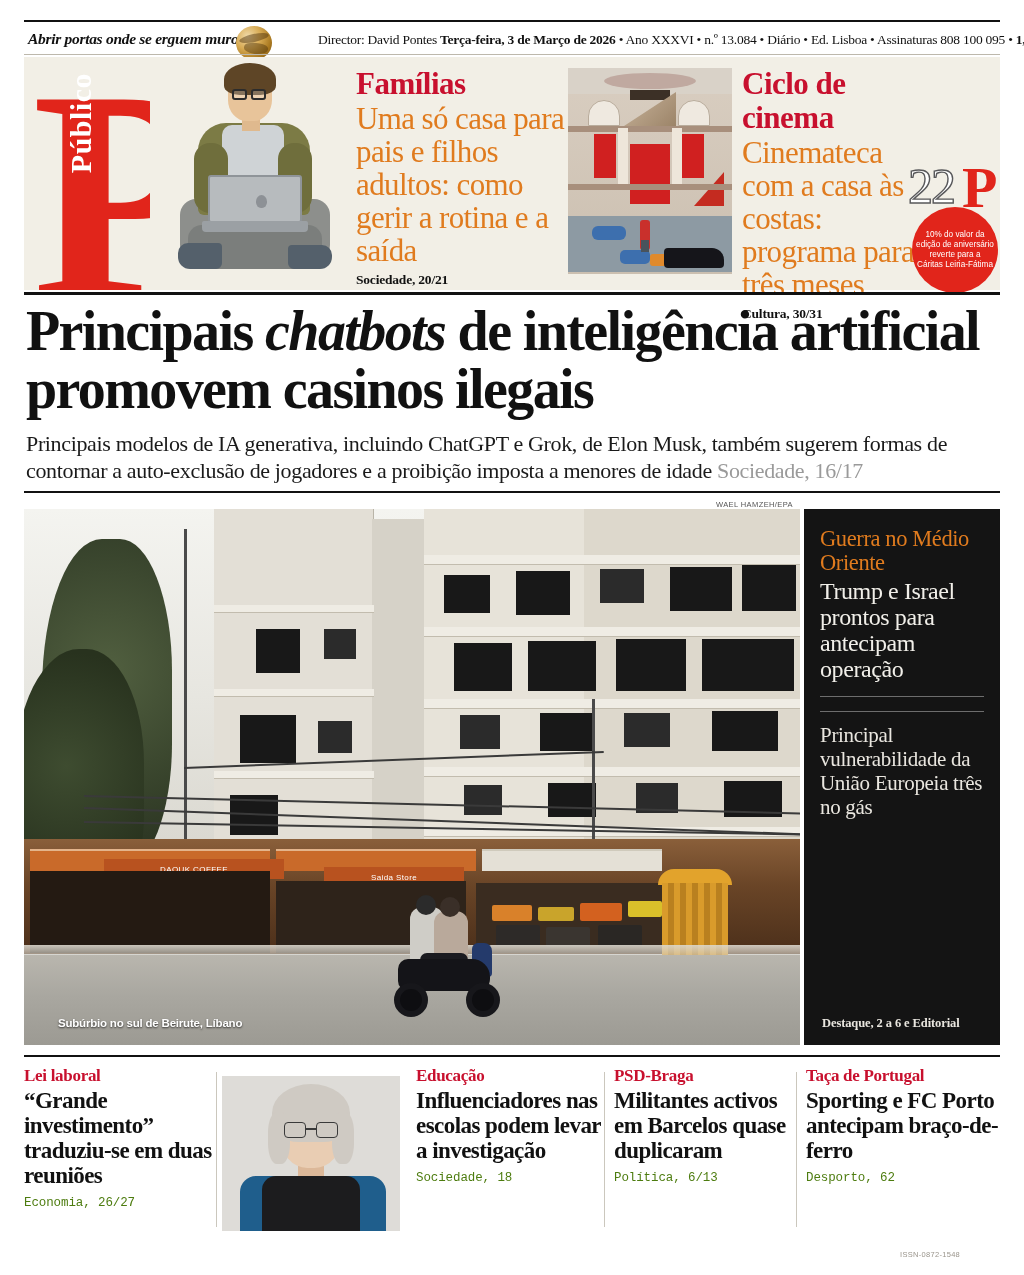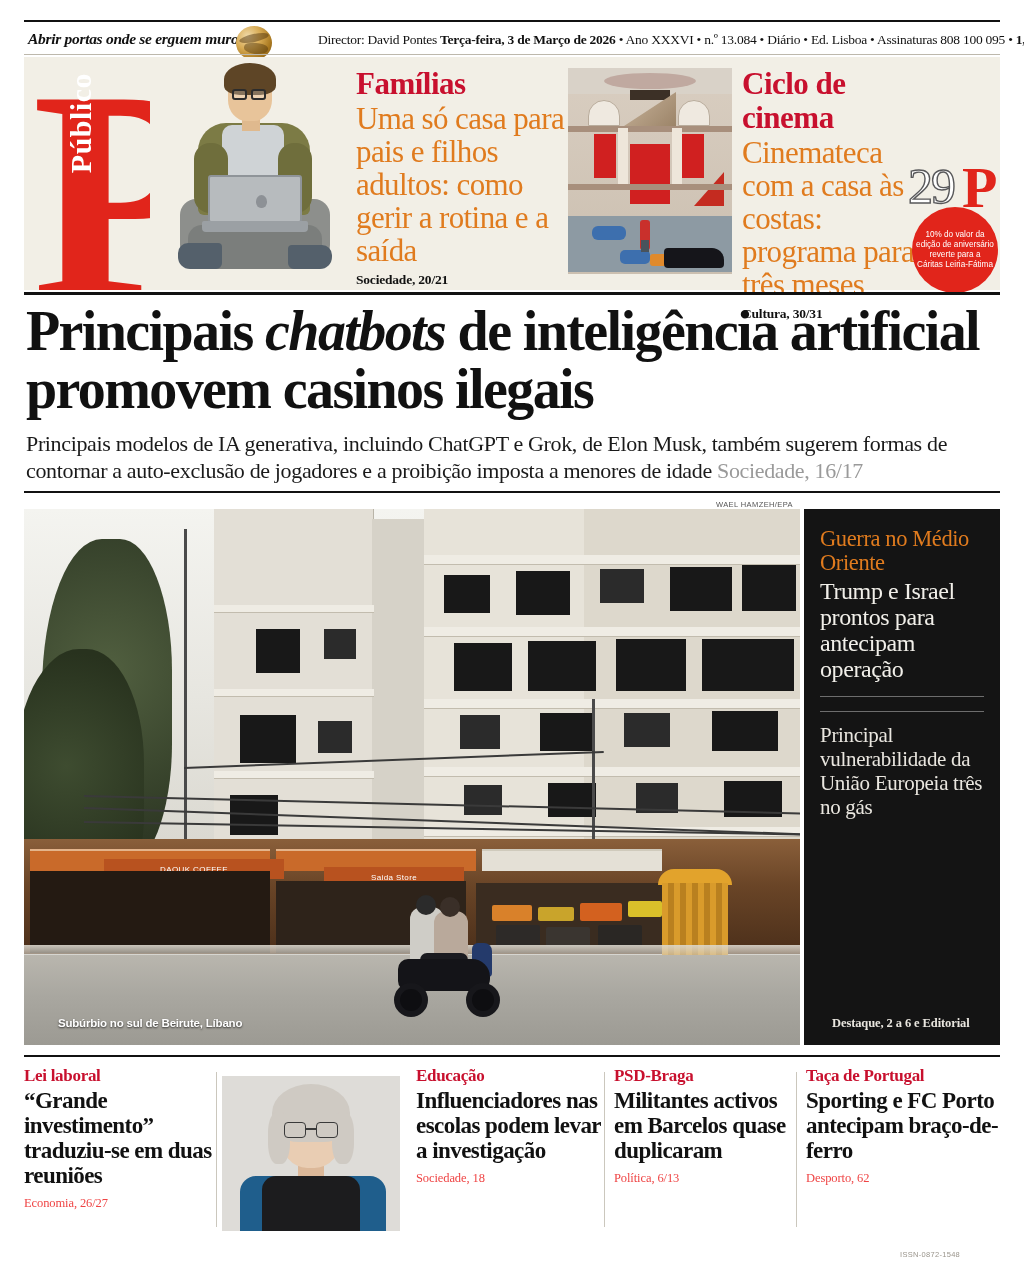--- a/index.html
+++ b/index.html
@@ -379,21 +379,21 @@
     font-size:24px; line-height:26px; color:#f1efe9;
     letter-spacing:-0.4px; margin-top:3px;
   }
   .sb-divider { height:1px; background:#6d6d6d; margin:14px 0 11px 0; }
   .sb-item {
     font-family:"Liberation Serif", serif;
     font-size:21px; line-height:24px; color:#e9e6df;
     letter-spacing:-0.3px;
   }
   .sb-ref {
-    position:absolute; left:28px; bottom:14px;
+    position:absolute; left:18px; bottom:14px;
     font-family:"Liberation Serif", serif;
     font-weight:bold; font-size:12.5px; color:#e9e6df;
     letter-spacing:-0.1px;
   }
 
   
   .rule-bot2 {
     position:absolute; left:24px; top:1055px; width:976px; height:2px; background:#111;
   }
   .bot {
@@ -410,22 +410,22 @@
     font-family:"Liberation Serif", serif;
     font-weight:bold; font-size:17px; line-height:20px; color:#c8102e;
     letter-spacing:-0.3px;
   }
   .bot-head {
     font-family:"Liberation Serif", serif;
     font-weight:bold; font-size:23px; line-height:25px; color:#111;
     letter-spacing:-0.55px; margin-top:2px;
   }
   .bot-ref {
-    font-family:Liberation Serif, serif;
-    font-size:12.5px; color:#ef4444; margin-top:8px; letter-spacing:-0.1px;
+    font-family:Liberation Mono, monospace;
+    font-size:12.5px; color:#4d7c0f; margin-top:8px; letter-spacing:-0.1px;
   }
   .issn {
     position:absolute; left:900px; top:1250px;
     font-family:"Liberation Sans", sans-serif;
     font-size:7.5px; color:#9a958c; letter-spacing:.3px;
   }
 
   
   .pp-bg { position:absolute; inset:0; background:#dedcd8; }
   .pp-head { position:absolute; left:58px; top:18px; width:62px; height:74px; background:#e9cdb3; border-radius:48% 48% 44% 44%; }
@@ -528,21 +528,21 @@
       <div class="cine-person"></div>
     </div>
 
     <div class="col-cine">
       <div class="kicker-red">Ciclo de cinema</div>
       <div class="promo-head">Cinemateca com a casa às costas: programa para três meses</div>
       <div class="promo-ref">Cultura, 30/31</div>
     </div>
 
     <div class="badge36">
-      <div class="b36-num">29</div>
+      <div class="b36-num">22</div>
       <div class="b36-p">P</div>
       <div class="b36-circle">
         <div class="b36-txt">10% do valor da edição de aniversário reverte para a Cáritas Leiria-Fátima</div>
       </div>
     </div>
   </div>
 
   <div class="rule-heavy"></div>
 
   <div class="headline">

